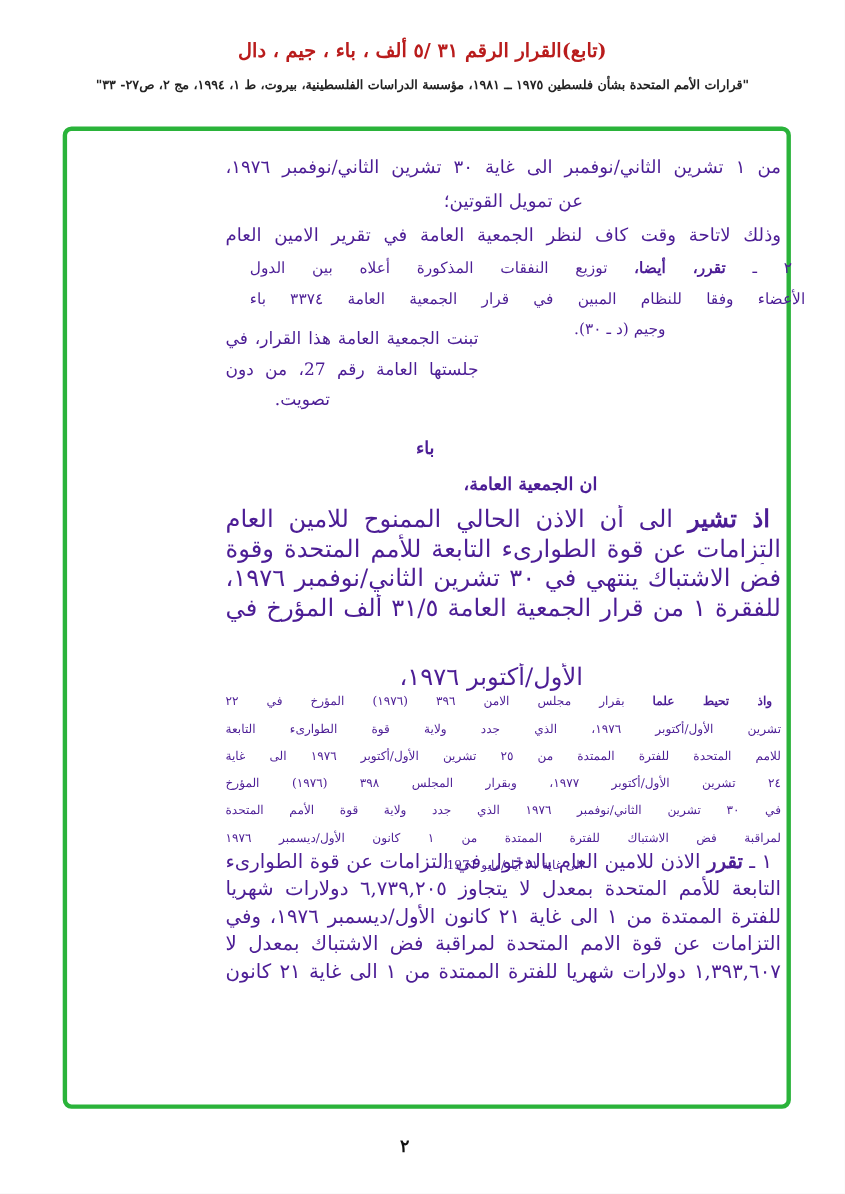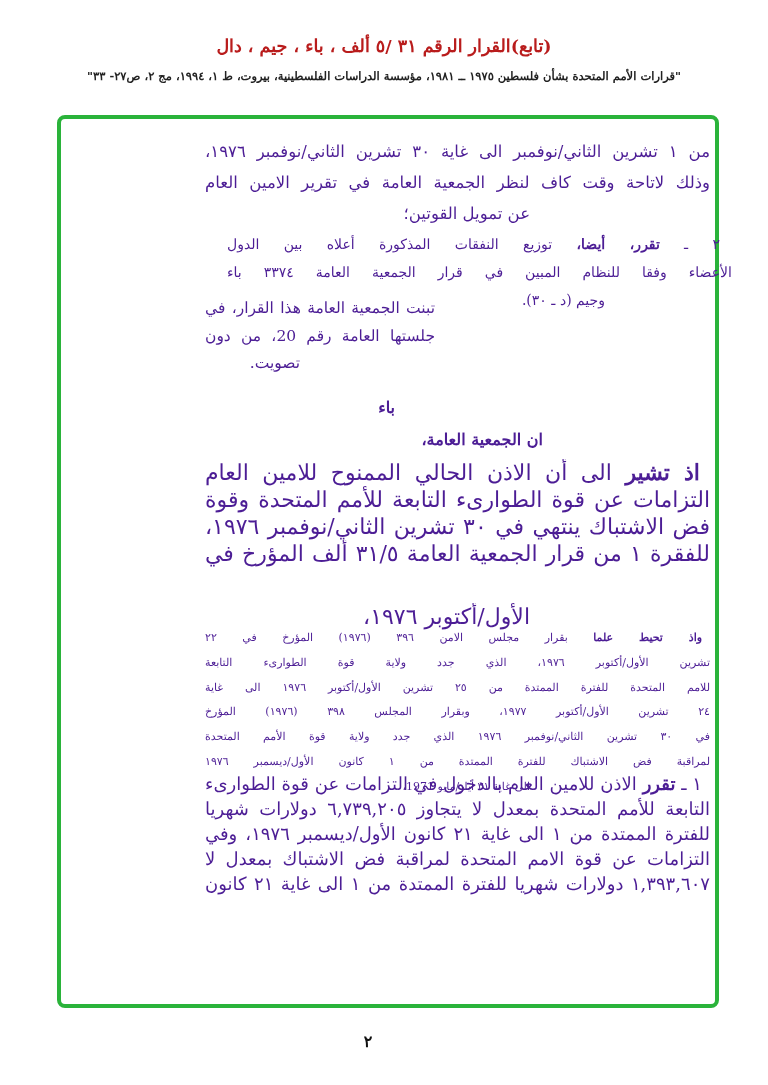--- a/index.html
+++ b/index.html
@@ -76,31 +76,31 @@
       <span>ألف ، باء ، جيم ، دال</span>
     </div>
     <div class="citation">"قرارات الأمم المتحدة بشأن فلسطين ١٩٧٥ ــ ١٩٨١، مؤسسة الدراسات الفلسطينية، بيروت، ط ١، ١٩٩٤، مج ٢، ص٢٧- ٣٣"</div>
   </div>
 
   <div class="frame" id="green-frame" style="left: 57px; top: 115px; width: 662px; height: 893px; border: 4px solid rgb(42, 179, 58);"></div>
 
   <div id="body-blocks">
       <div class="block" style="top: 136px; left: 205px; width: 505px; font-size: 16.5px;">
         <div class="tline justify" style="height: 31px; line-height: 31px;">من ١ تشرين الثاني/نوفمبر الى غاية ٣٠ تشرين الثاني/نوفمبر ١٩٧٦،</div>
+        <div class="tline right" style="height: 31px; line-height: 31px; padding-right: 180px;">عن تمويل القوتين؛</div>
         <div class="tline justify" style="height: 31px; line-height: 31px;">وذلك لاتاحة وقت كاف لنظر الجمعية العامة في تقرير الامين العام</div>
-        <div class="tline right" style="height: 31px; line-height: 31px; padding-right: 180px;">عن تمويل القوتين؛</div>
       </div>
       <div class="block" style="top: 230px; left: 205px; width: 505px; font-size: 14px; margin-left: 22px;">
         <div class="tline justify" style="height: 28px; line-height: 28px; padding-right: 12px;">٢ ـ <span class="b">تقرر، أيضا،</span> توزيع النفقات المذكورة أعلاه بين الدول</div>
         <div class="tline justify" style="height: 28px; line-height: 28px;">الأعضاء وفقا للنظام المبين في قرار الجمعية العامة ٣٣٧٤ باء</div>
         <div class="tline right" style="height: 28px; line-height: 28px; padding-right: 127px;">وجيم (د ـ ٣٠).</div>
       </div>
       <div class="block" style="top: 295px; left: 205px; width: 230px; font-size: 15.5px;">
         <div class="tline justify" style="height: 27.5px; line-height: 27.5px;">تبنت الجمعية العامة هذا القرار، في</div>
-        <div class="tline justify" style="height: 27.5px; line-height: 27.5px;">جلستها العامة رقم 20، من دون</div>
+        <div class="tline justify" style="height: 27.5px; line-height: 27.5px;">جلستها العامة رقم 27، من دون</div>
         <div class="tline right" style="height: 27.5px; line-height: 27.5px; padding-right: 135px;">تصويت.</div>
       </div>
       <div class="block" style="top: 397px; left: 205px; width: 505px; font-size: 16px; font-weight: bold;">
         <div class="tline right" style="height: 22px; line-height: 22px; padding-right: 315px;">باء</div>
       </div>
       <div class="block" style="top: 429px; left: 205px; width: 505px; font-size: 16px; font-weight: bold;">
         <div class="tline right" style="height: 22px; line-height: 22px; padding-right: 167px;">ان الجمعية العامة،</div>
       </div>
       <div class="block" style="top: 459px; left: 205px; width: 505px; font-size: 22px;">
         <div class="tline justify" style="height: 27px; line-height: 27px; padding-right: 10px;"><span class="b">اذ تشير</span> الى أن الاذن الحالي الممنوح للامين العام بالدخول في</div>

